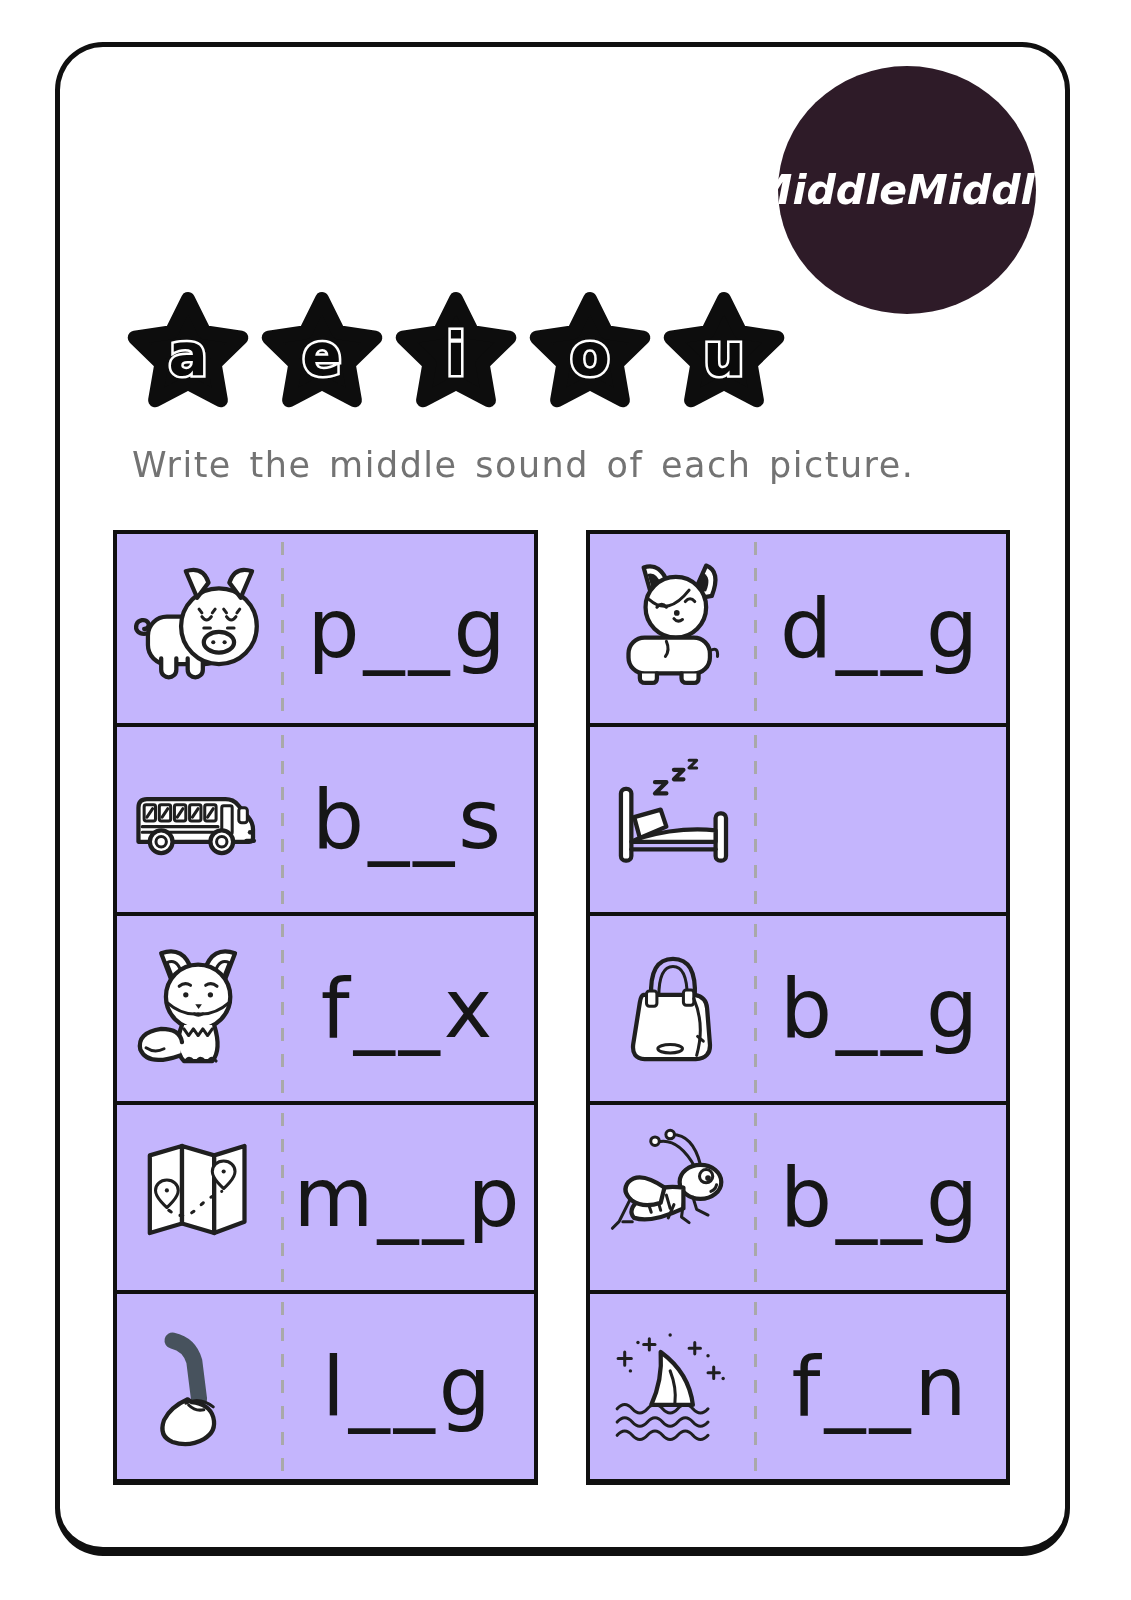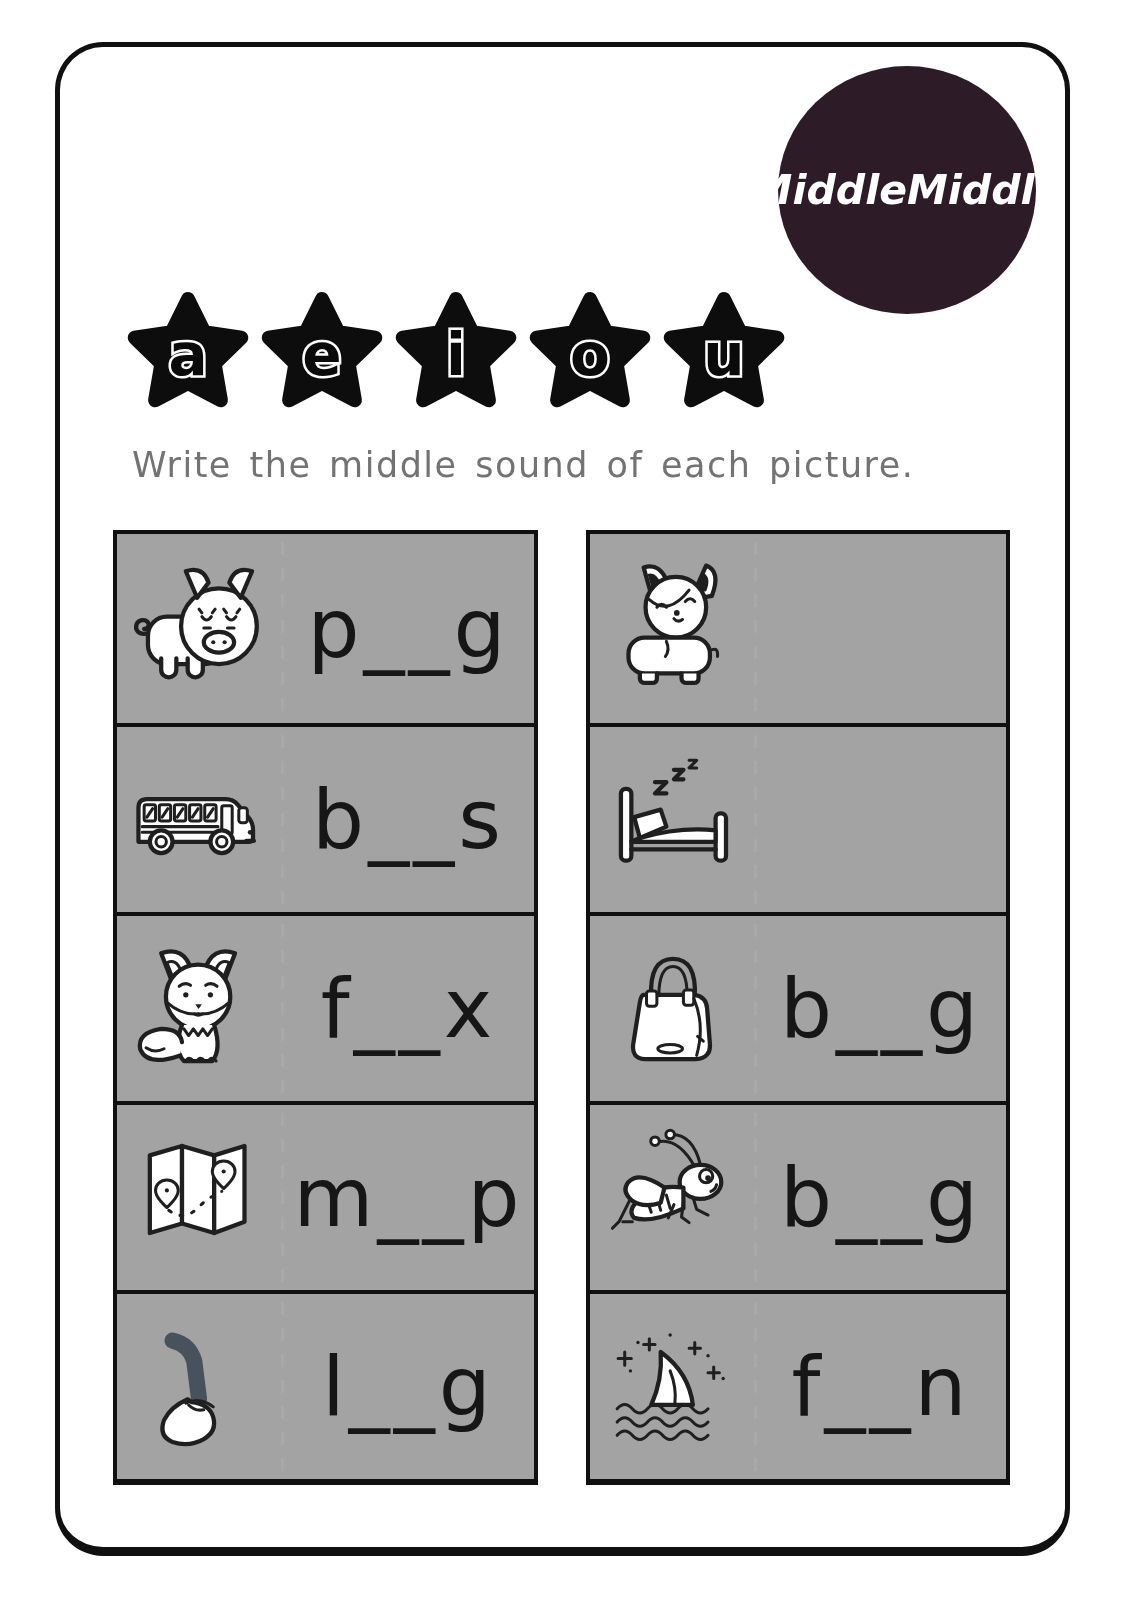--- a/index.html
+++ b/index.html
@@ -50,21 +50,21 @@
   
   .instruction{
     position:absolute;left:72px;top:398px;font-size:35px;color:#737373;
     letter-spacing:1.5px;word-spacing:5px;
   }
 
   
   .tbl{
     position:absolute;top:483px;width:425px;height:955px;
     box-sizing:border-box;border:4px solid #101010;border-bottom-width:6px;
-    display:grid;grid-auto-rows:1fr;background:#a3a3a3;
+    display:grid;grid-auto-rows:1fr;background:#c4b5fd;
   }
   .tbl.left{left:53px;}
   .tbl.right{left:526px;width:424px;}
   .cell{display:flex;box-sizing:border-box;}
   .cell + .cell{border-top:4px solid #101010;}
   .pic{
     width:166px;flex:0 0 166px;position:relative;
     display:flex;align-items:center;justify-content:center;
   }
   .pic::after{
@@ -246,20 +246,21 @@
             <circle class="fd" cx="79" cy="58" r="3"></circle>
             <path class="thin" d="M76,64 q4,5 9,1"></path>
             <rect class="fw" x="28" y="84" width="86" height="38" rx="17"></rect>
             <path class="thin" d="M68,88 q4,9 -1,16"></path>
             <path class="fw" d="M40,122 v5 q0,5 6,5 h7 q5,0 5,-5 v-5"></path>
             <path class="fw" d="M84,122 v5 q0,5 6,5 h7 q5,0 5,-5 v-5"></path>
             <path class="thin" d="M114,98 q9,-5 8,6"></path>
           </g>
         </svg>
       </div>
+      <div class="word">d__g</div>
     </div>
 
     <div class="cell">
       <div class="pic">
         <svg class="icon" viewBox="0 0 150 150">
           <g class="ink">
             <path d="M56,35 h12 l-12,12 h12"></path>
             <path d="M76,22 h10 l-10,10 h10"></path>
             <path d="M92,12 h8 l-8,8 h8" class="thin"></path>
             <rect class="fw" x="20" y="42" width="11" height="76" rx="5"></rect>

